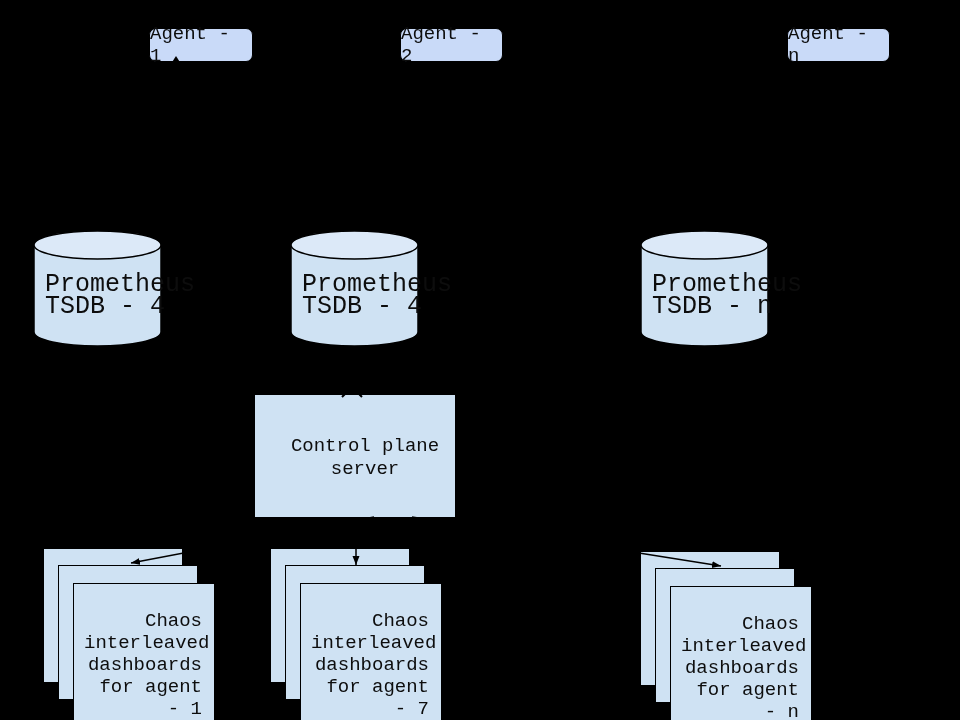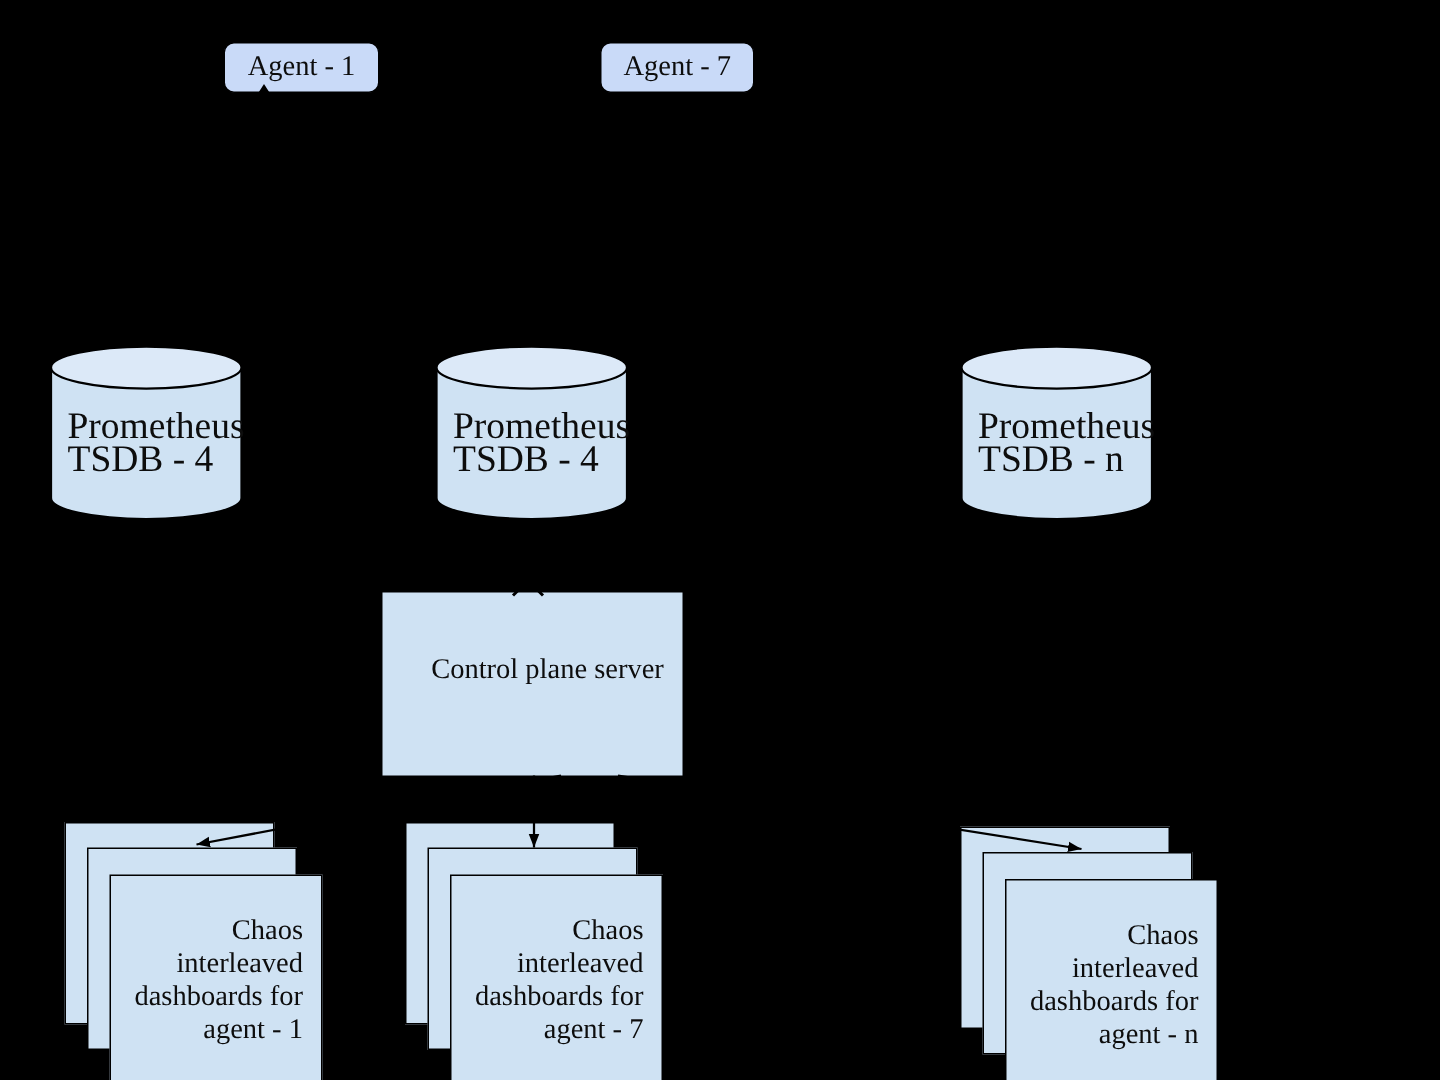--- a/index.html
+++ b/index.html
@@ -1,18 +1,18 @@
 <!DOCTYPE html>
 <html><head>
 <meta charset="utf-8">
 <style>
   html,body{margin:0;padding:0;background:#000;}
   #canvas{
     position:relative;width:960px;height:720px;background:#000000;
-    overflow:hidden;font-family:Liberation Serif, serif;color:#0d0d0d;
+    overflow:hidden;font-family:Liberation Mono, monospace;color:#0d0d0d;
   }
   .agent{
     position:absolute;height:34px;box-sizing:border-box;
     background:#c9daf8;border:1.5px solid #000;border-radius:7px;
     display:flex;align-items:center;justify-content:center;
     font-size:19px;line-height:22px;
   }
   .tsdb{position:absolute;width:129px;height:118px;}
   .tsdb svg{position:absolute;left:0;top:0;}
   .tsdb-label{
@@ -37,21 +37,24 @@
 </style>
 </head>
 <body>
 
 <div id="canvas">
 
   <div class="agent" style="left:149px;top:28px;width:104px;">
     <span>Agent - 1</span>
   </div>
   <div class="agent" style="left:400px;top:28px;width:103px;">
-    <span>Agent - 7</span>
+    <span>Agent - 2</span>
+  </div>
+  <div class="agent" style="left:787px;top:28px;width:103px;">
+    <span>Agent - n</span>
   </div>
 
   <div class="tsdb" style="left:33px;top:230px;">
     <svg width="129" height="118">
       <path d="M1,15 L1,102 A63.5,14 0 0 0 128,102 L128,15" fill="#cfe2f3" stroke="#000" stroke-width="1.5"></path>
       <ellipse cx="64.5" cy="15" rx="63.5" ry="14" fill="#dce9f8" stroke="#000" stroke-width="1.5"></ellipse>
     </svg>
     <div class="tsdb-label">
       <div>Prometheus</div>
       <div>TSDB - 4</div>

